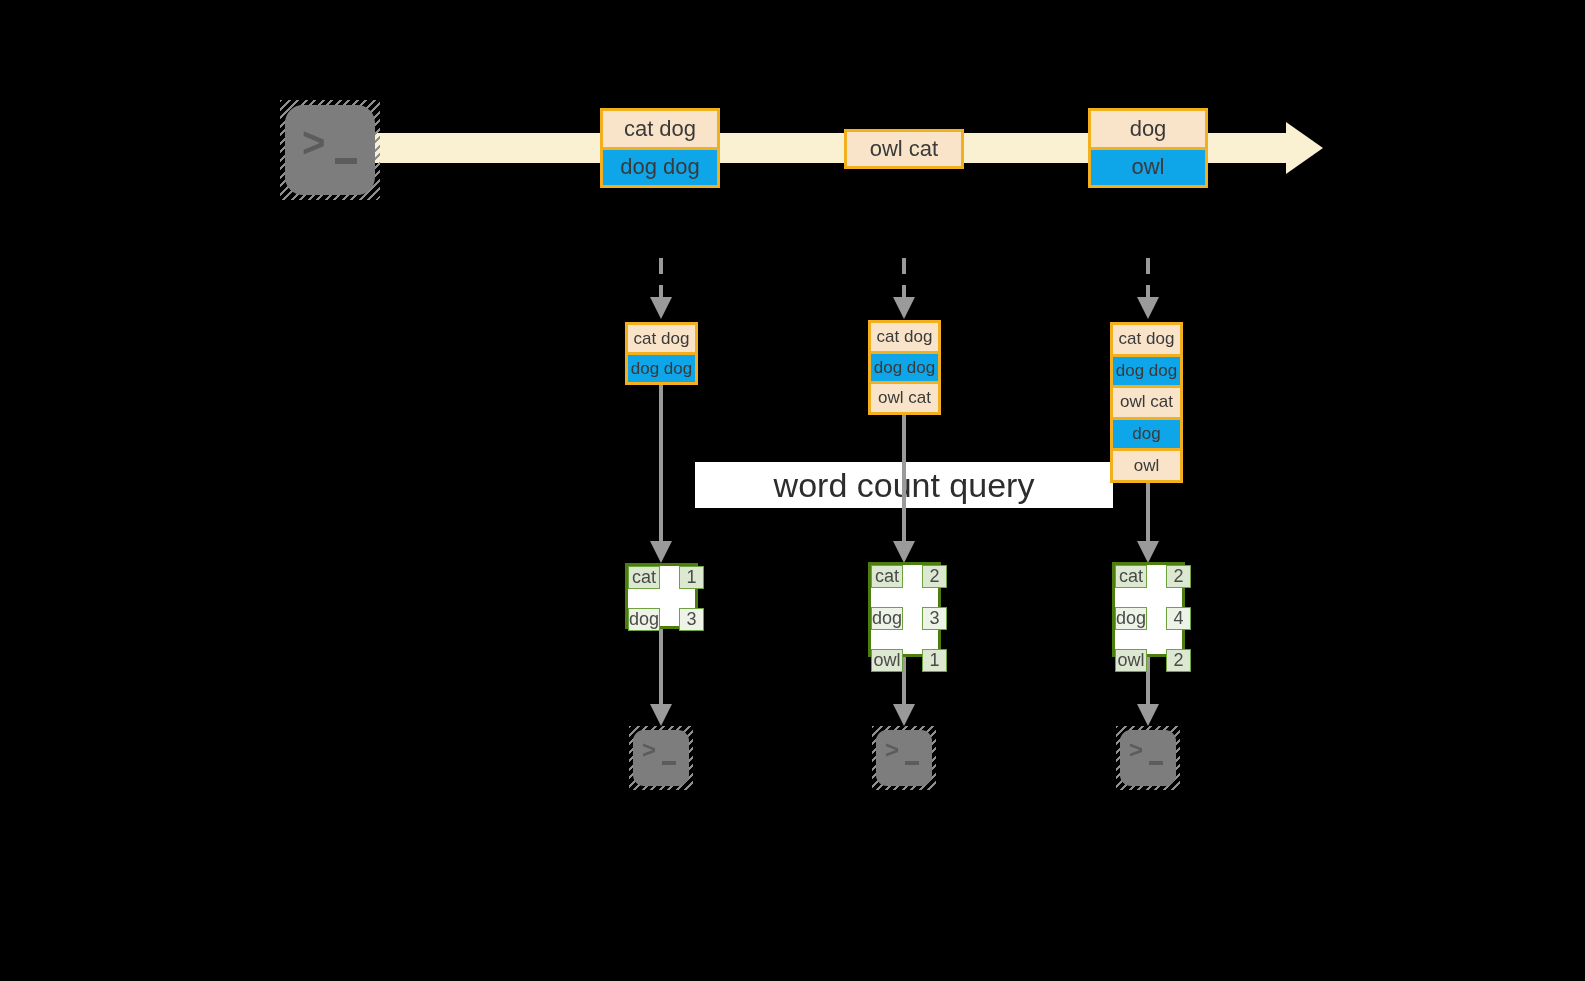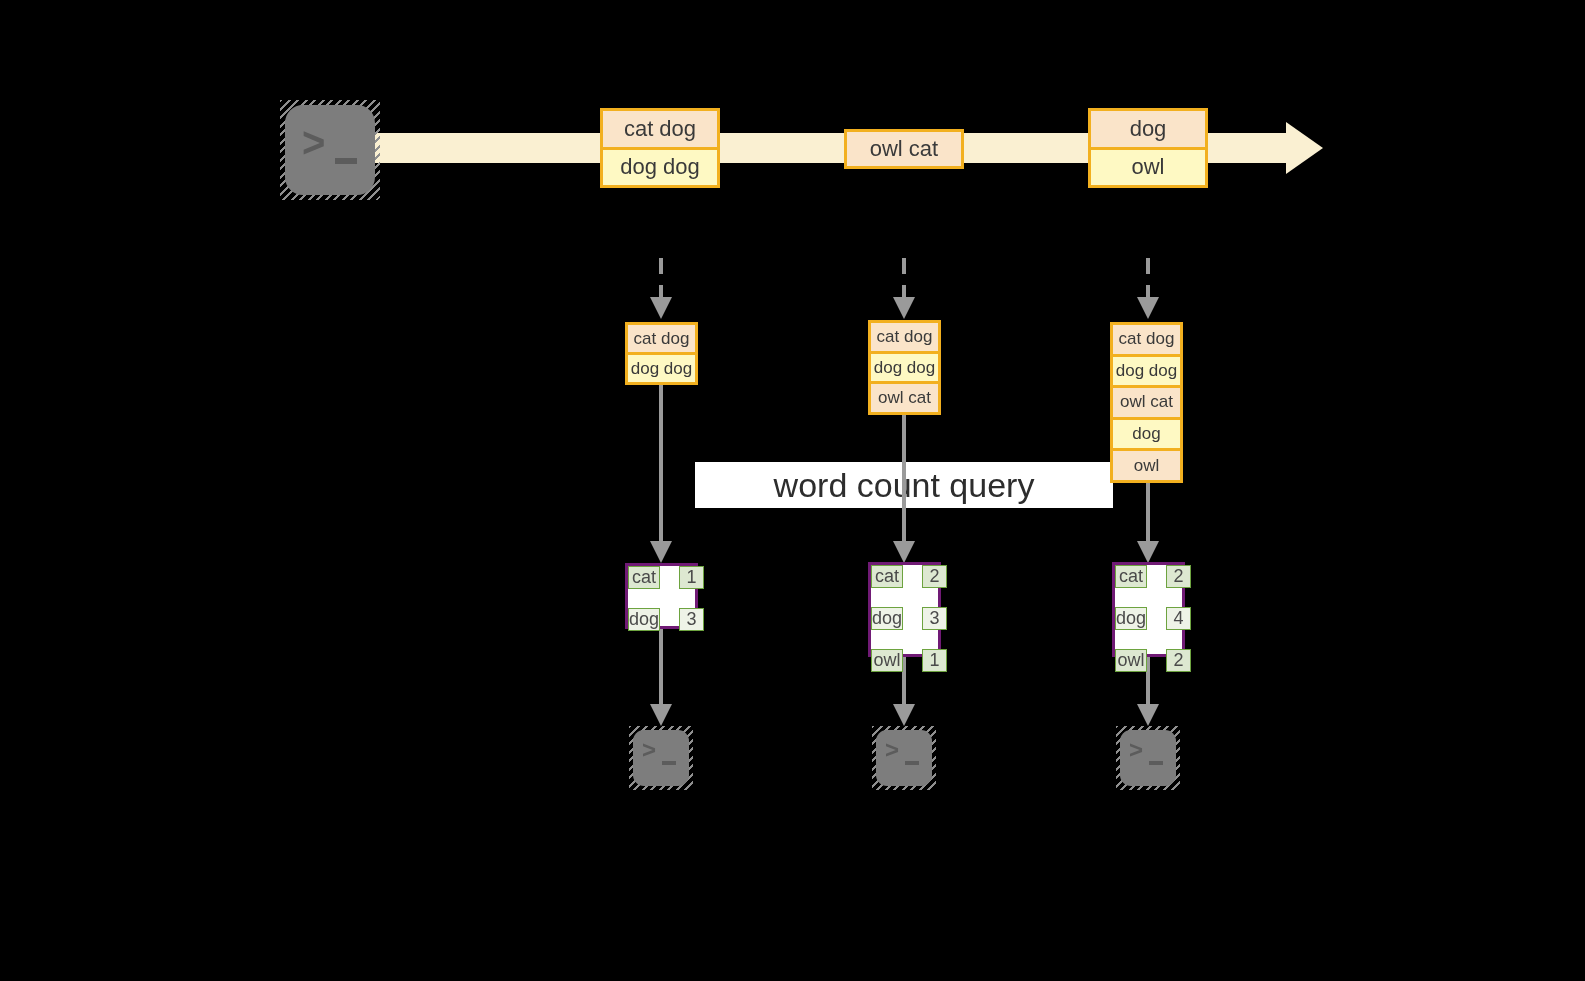--- a/index.html
+++ b/index.html
@@ -10,34 +10,34 @@
   
   .band{position:absolute;left:374px;top:133px;width:912px;height:30px;background:#FAF0D2;}
   .band-head{position:absolute;left:1286px;top:122px;width:0;height:0;
     border-top:26px solid transparent;border-bottom:26px solid transparent;border-left:37px solid #FAF0D2;}
   
   .obox{position:absolute;box-sizing:border-box;border:3px solid #F2B01F;background:#FDF3E4;
     display:flex;flex-direction:column;z-index:4;}
   .obox .row{flex:1;display:flex;align-items:center;justify-content:center;}
   .obox .row + .row{border-top:3px solid #F2B01F;}
   .r-dark{background:#FAE4C9;}
-  .r-light{background:#fef9c3;}
+  .r-light{background:#0ea5e9;}
   .obox.big .row{font-size:22px;}
   .obox.small .row{font-size:17px;}
   
   .vline{position:absolute;width:4px;background:#9A9A9A;z-index:2;}
   .vdash{position:absolute;width:4px;z-index:2;
     background:repeating-linear-gradient(to bottom,#9A9A9A 0 16px,transparent 16px 27px);}
   .head-down{position:absolute;width:0;height:0;z-index:2;
     border-left:11px solid transparent;border-right:11px solid transparent;border-top:22px solid #9A9A9A;}
   
   .banner{position:absolute;left:695px;top:462px;width:418px;height:46px;background:#ffffff;
     display:flex;align-items:center;justify-content:center;font-size:34px;color:#2d2d2d;z-index:1;}
   
-  .gtable{position:absolute;box-sizing:border-box;border:3px solid #701a75;background:#ffffff;
+  .gtable{position:absolute;box-sizing:border-box;border:3px solid #4d7c0f;background:#ffffff;
     display:grid;grid-template-columns:1fr 25px;gap:19px;z-index:4;}
   .gtable .cell{border:1px solid #6DA33F;display:flex;align-items:center;justify-content:center;
     font-size:18px;color:#4a4a4a;}
   .t-dark{background:#DDE8D1;}
   .t-light{background:#EEF3E7;}
   
   .term{position:absolute;z-index:4;
     background:repeating-linear-gradient(135deg,#8f8f8f 0 2px,transparent 2px 6px);}
   .term .inner{position:absolute;background:#7d7d7d;}
   .term.big{left:280px;top:100px;width:100px;height:100px;}

